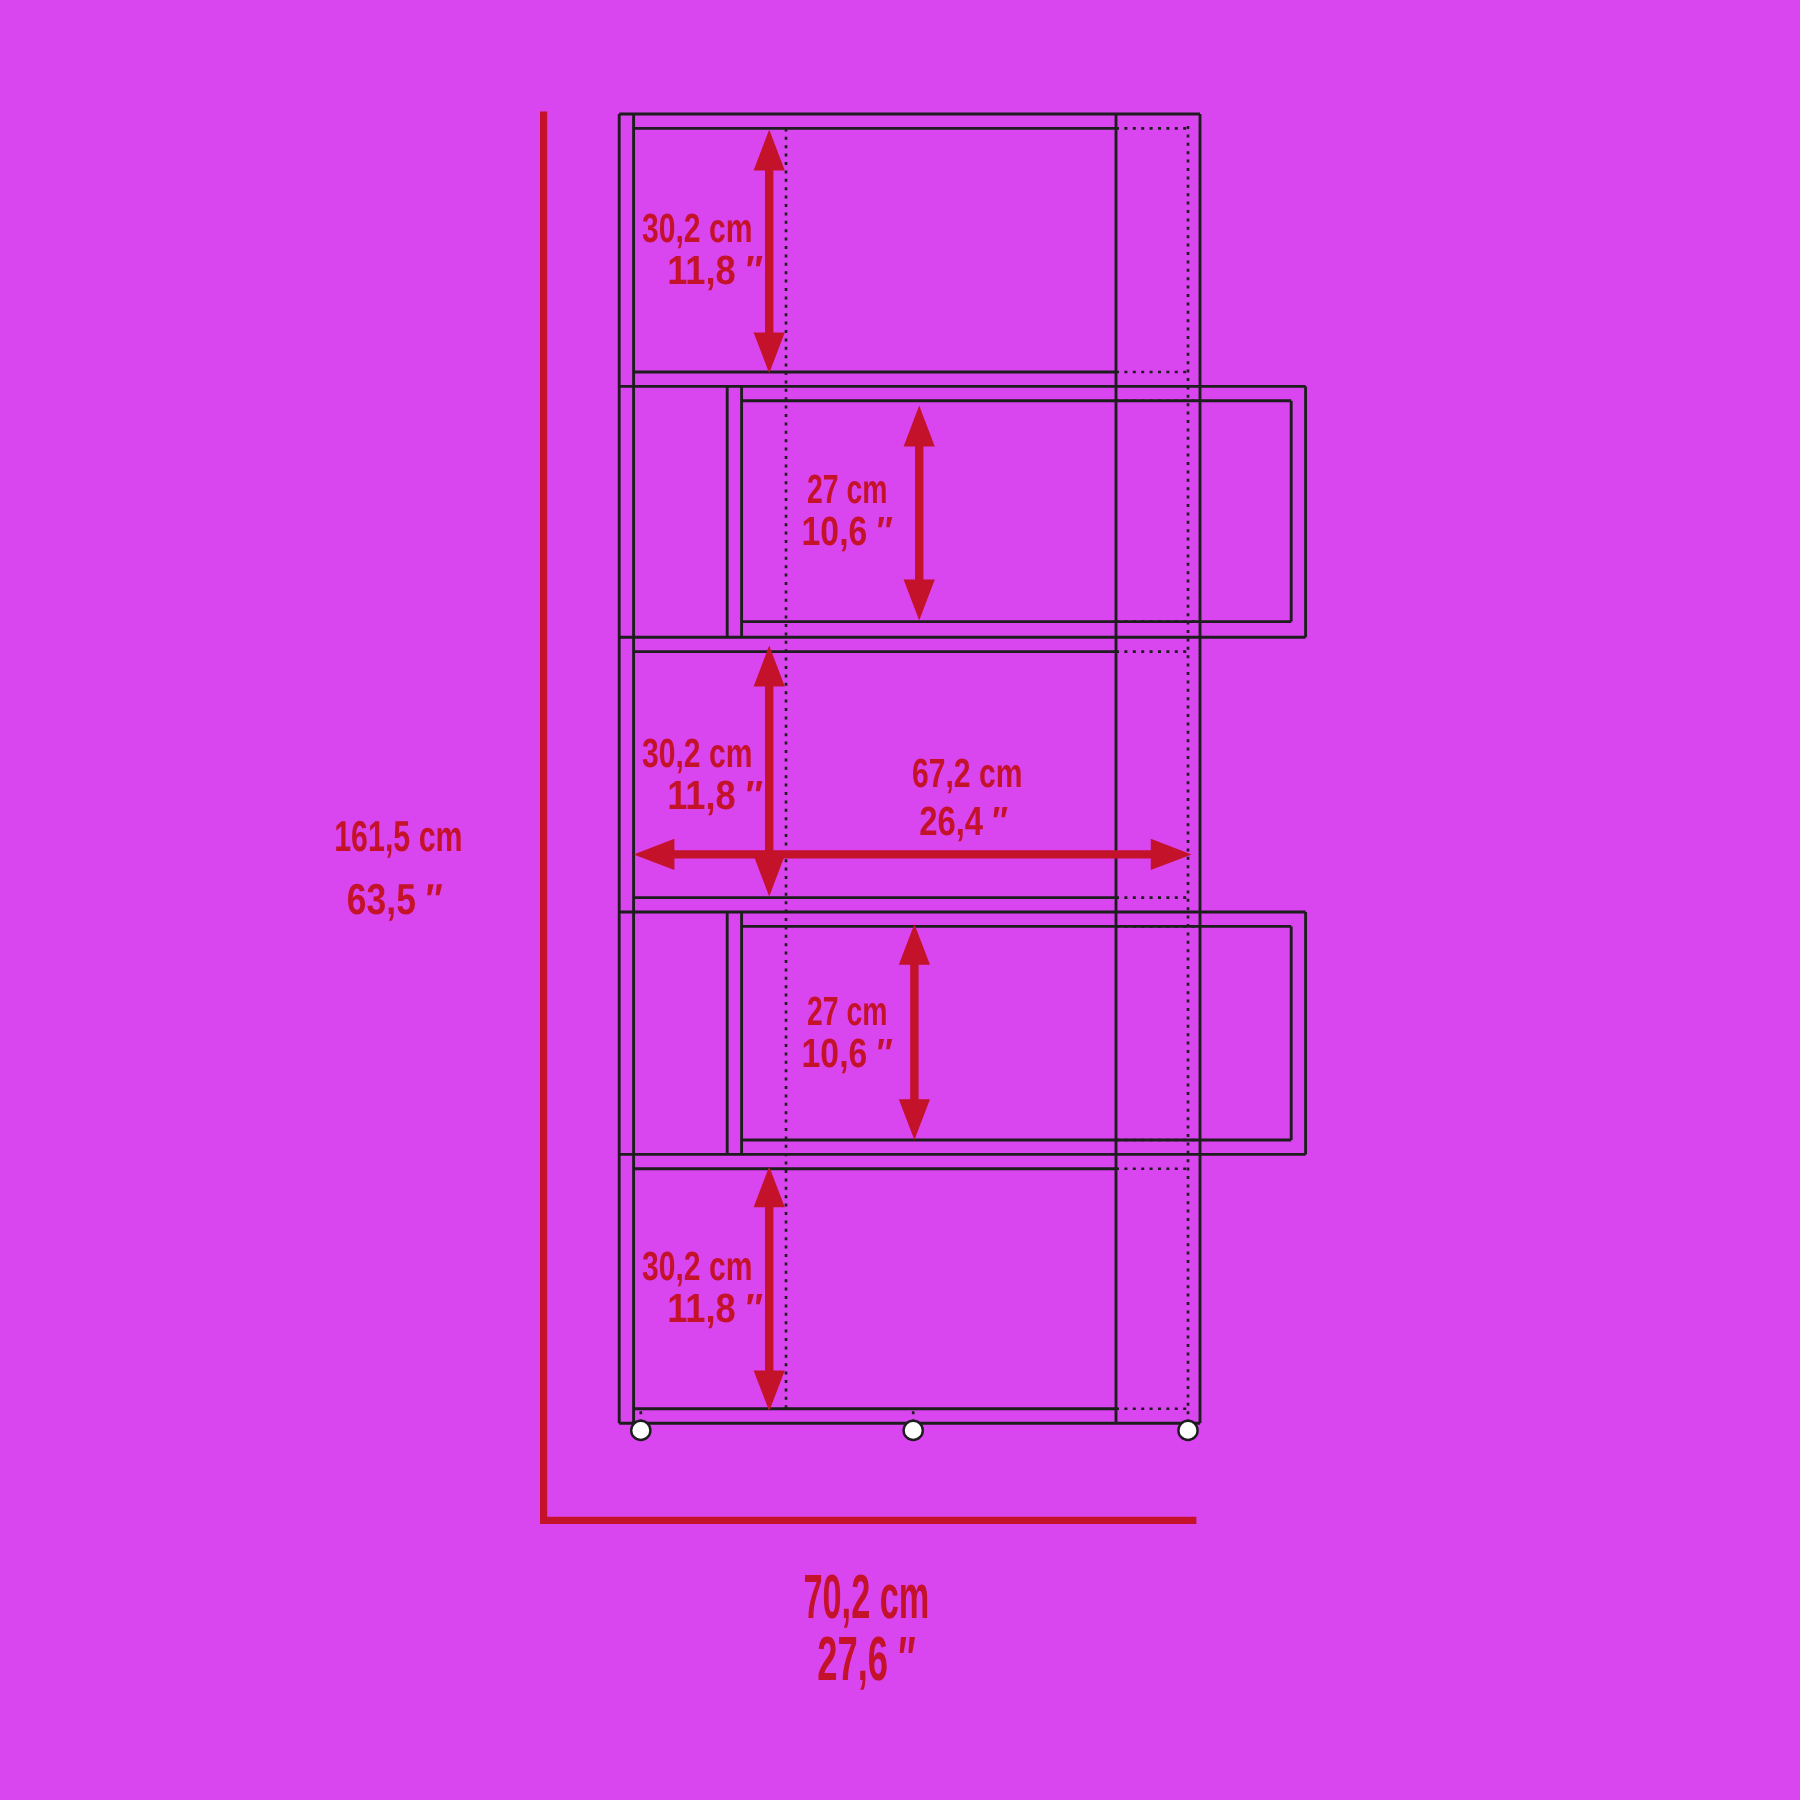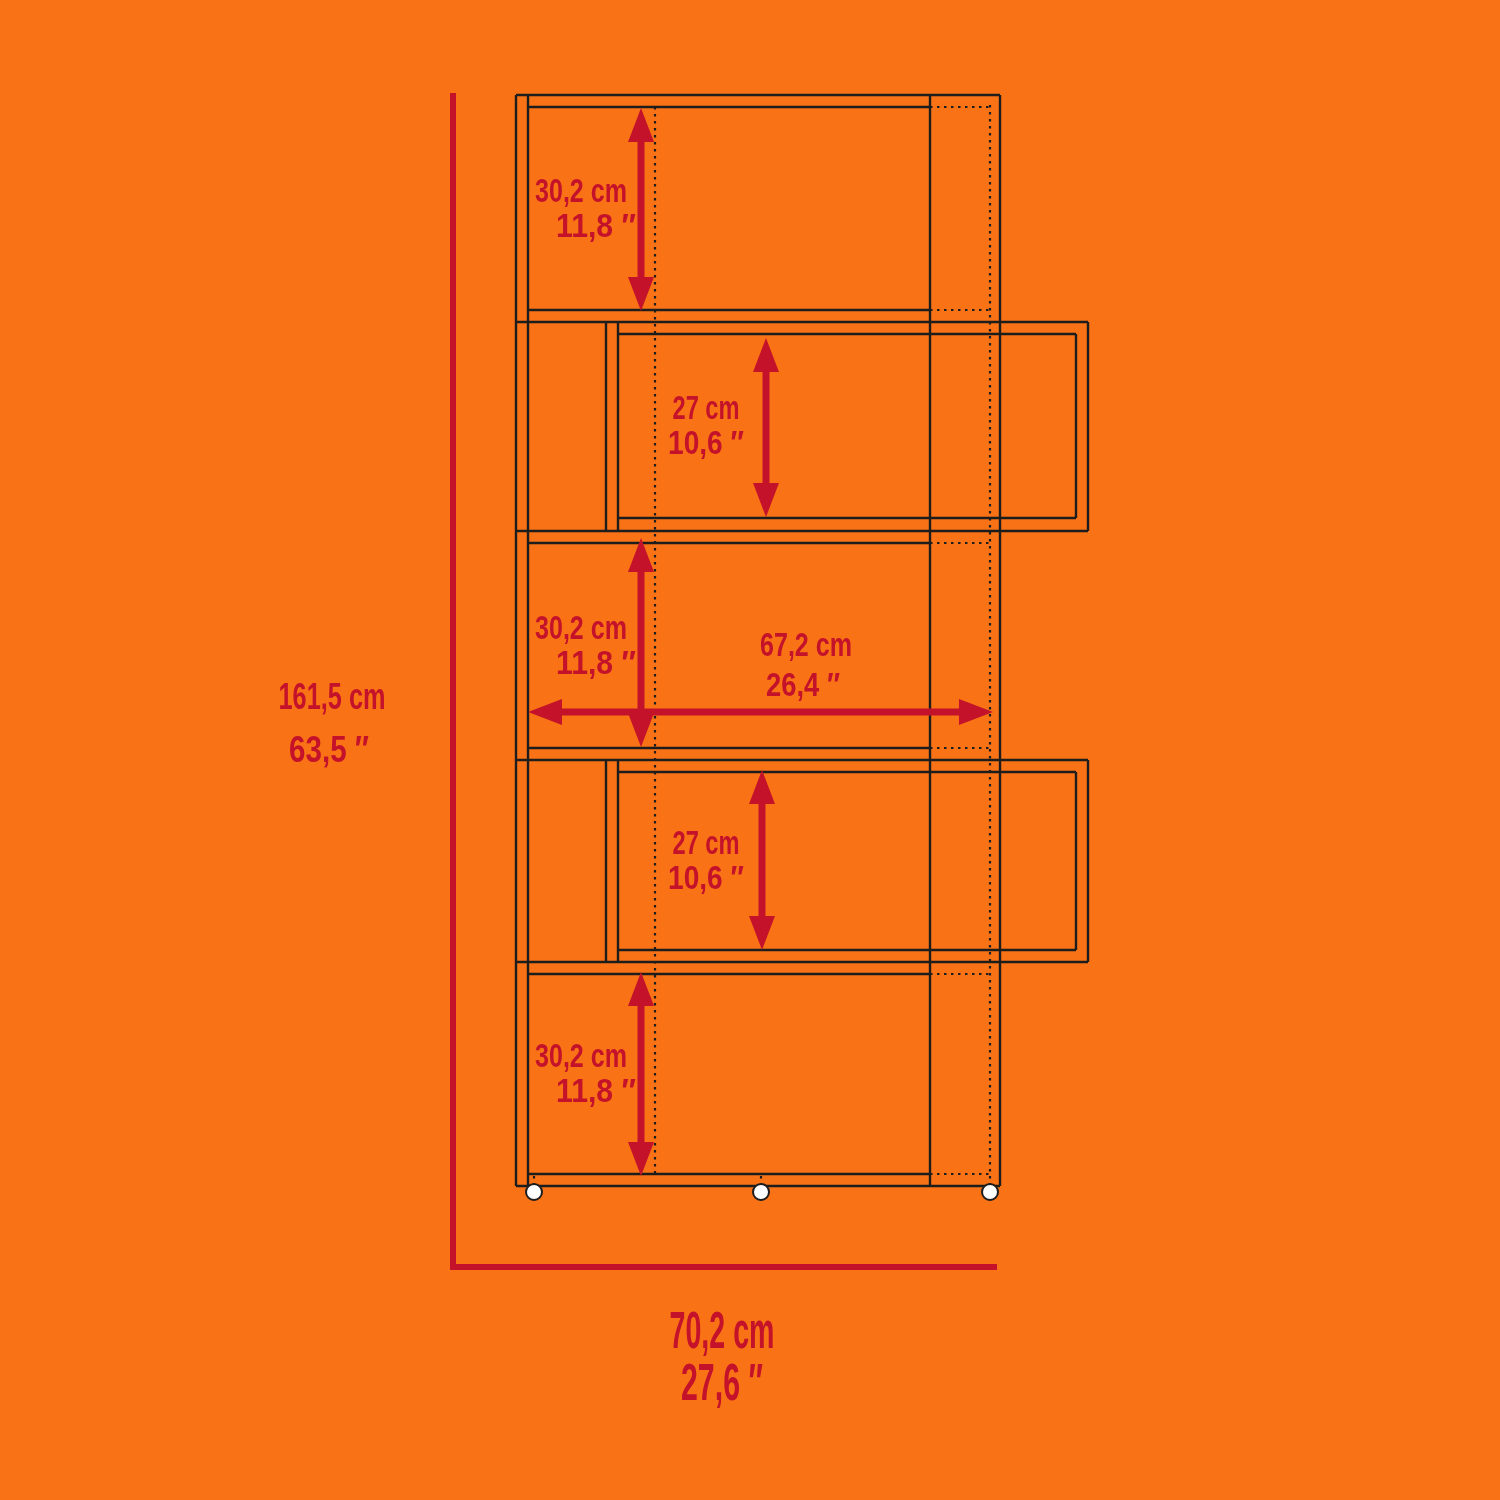--- a/index.html
+++ b/index.html
@@ -4,21 +4,21 @@
 <style>
   html, body {
     margin: 0;
     padding: 0;
     background: #ffffff;
   }
   .stage {
     position: relative;
     width: 1500px;
     height: 1500px;
-    background: #f97316;
+    background: #d946ef;
     overflow: hidden;
   }
   svg { display: block; }
   .dim-label {
     font-family: "Liberation Sans", "DejaVu Sans", sans-serif;
     font-weight: bold;
     fill: #c4122a;
   }
   .lbl-row { font-size: 34px; }
   .lbl-side { font-size: 36px; }

